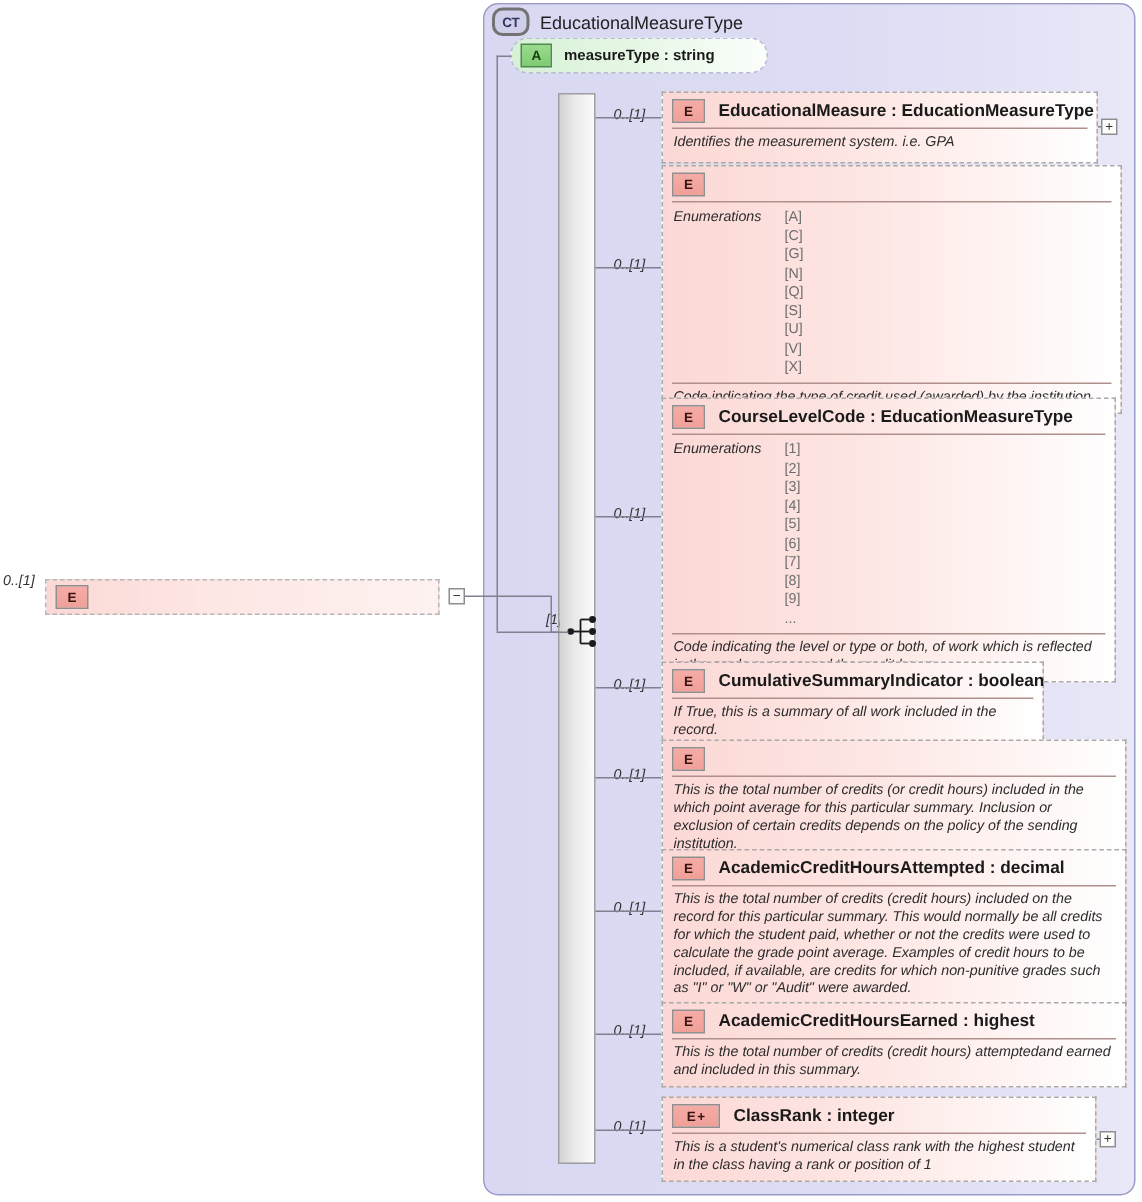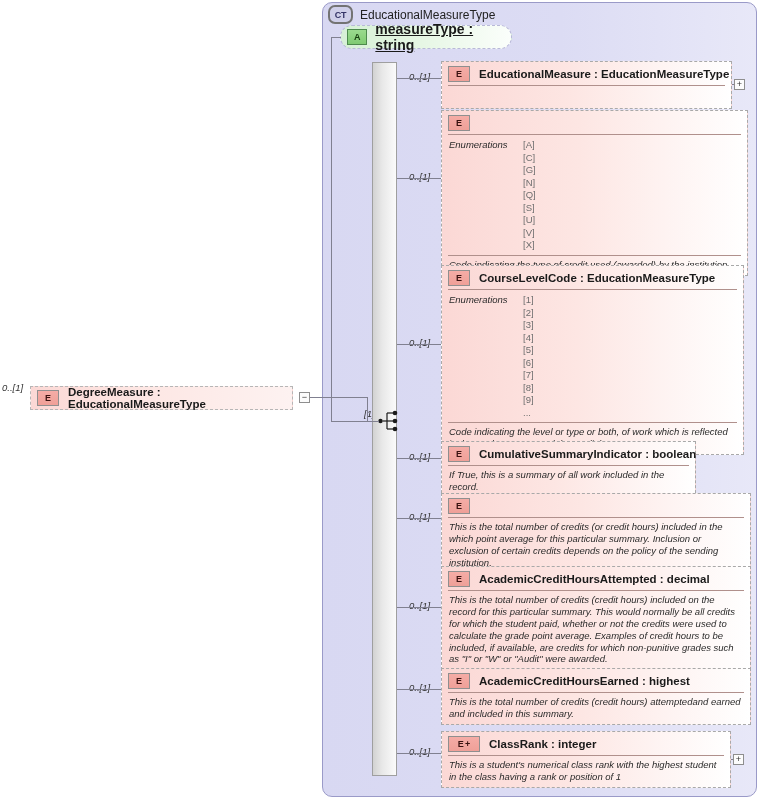--- a/index.html
+++ b/index.html
@@ -33,21 +33,21 @@
     background:linear-gradient(to right,#d6f0d6 0%,#e4f6e2 42%,#fbfefb 100%);
     display:flex;align-items:center;padding-left:6px;box-sizing:border-box;
     gap:8px;
   }
   .a-badge{
     width:19px;height:14px;border:1px solid #4d8a4d;
     background:linear-gradient(to bottom,#9ada8e,#7fcb72);
     font-size:9px;font-weight:bold;color:#17400f;
     display:flex;align-items:center;justify-content:center;
   }
-  #attr-label{font-size:14px;font-weight:bold;color:#1a1a1a;text-decoration:underline;}
+  #attr-label{font-size:10px;font-weight:bold;color:#1a1a1a;}
 
   
   .conn{background:#808090;}
   .vline{width:1px;}
   .hline{height:1px;}
 
   
   #seq-icon{left:378px;top:410px;width:24px;height:22px;}
 
   
@@ -142,38 +142,38 @@
     <line x1="9" y1="19" x2="15" y2="19" stroke="#1a1a1a" stroke-width="1.2"></line>
     <circle cx="17" cy="3" r="2.3" fill="#1a1a1a"></circle>
     <circle cx="17" cy="11" r="2.3" fill="#1a1a1a"></circle>
     <circle cx="17" cy="19" r="2.3" fill="#1a1a1a"></circle>
   </svg>
 </div>
 
 <div class="card abs" style="left:2px;top:382px;">0..[1]</div>
 <div class="abs" id="ref-box">
   <div class="e-badge">E</div>
-  <div id="ref-name">DegreeMeasure : EducationalMeasureType</div>
 </div>
 <div class="toggle abs" style="left:299px;top:392px;">−</div>
 <div class="abs conn hline" style="left:310px;top:397px;width:57px;"></div>
 <div class="abs conn vline" style="left:367px;top:397px;height:25px;"></div>
 <div class="abs conn hline" style="left:367px;top:421px;width:12px;"></div>
 
 <div id="elements-layer">
     <div class="card abs" style="left: 409px; top: 71px;">0..[1]</div>
     <div class="abs conn hline" style="left: 397px; top: 78px; width: 44px;"></div>
     <div class="el-box abs" style="left: 441px; top: 61px; width: 291px; min-height: 48px;">
       <div class="el-head">
         <div class="e-badge">
           <span>E</span>
         </div>
         <div class="el-name">EducationalMeasure : EducationMeasureType</div>
       </div>
       <div class="el-sep"></div>
+      <div class="el-desc">Identifies the measurement system.  i.e. GPA</div>
     </div>
     <div class="toggle abs" style="left: 734px; top: 79px;">+</div>
     <div class="abs conn hline" style="left: 732px; top: 84px; width: 2px;"></div>
     <div class="card abs" style="left: 409px; top: 171px;">0..[1]</div>
     <div class="abs conn hline" style="left: 397px; top: 178px; width: 44px;"></div>
     <div class="el-box abs" style="left: 441px; top: 110px; width: 307px; min-height: 145px;">
       <div class="el-head">
         <div class="e-badge">
           <span>E</span>
         </div>

